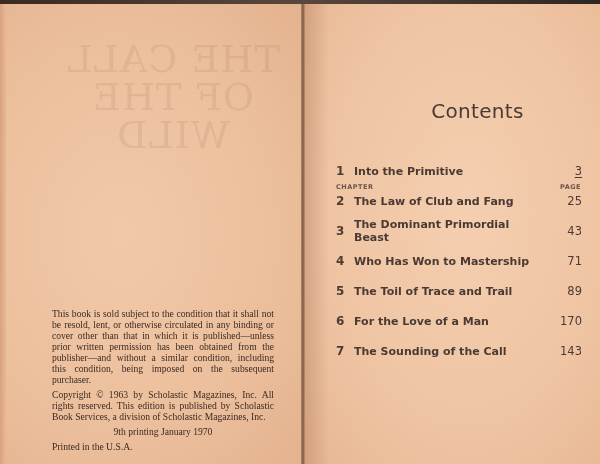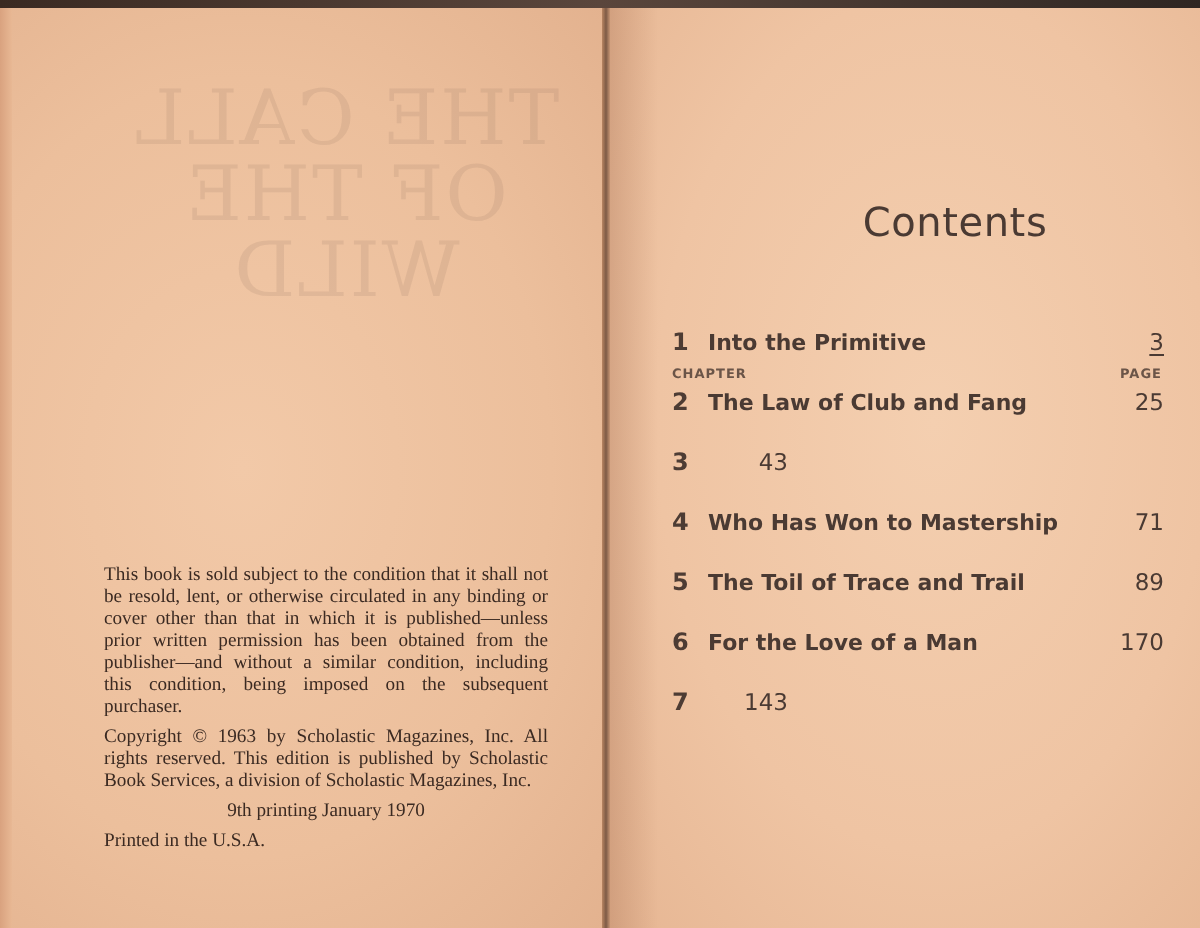--- a/index.html
+++ b/index.html
@@ -42,21 +42,21 @@
       position: absolute; left: 58px; top: 40px; width: 230px;
       color: rgba(150,120,100,0.16);
       font-family: "DejaVu Serif", serif;
       font-size: 38px; line-height: 38px; letter-spacing: 1px;
       transform: scaleX(-1);
       text-align: center;
     }
     .bleed div { white-space: nowrap; }
 
     .notice {
-      position: absolute; left: 52px; top: 282px; width: 222px;
+      position: absolute; left: 52px; top: 308px; width: 222px;
       font-family: "Liberation Serif", serif;
       font-size: 9.6px; line-height: 11px;
       color: #3b2a22;
       text-align: justify;
     }
     .notice p { margin: 0; }
     .copyright { margin-top: 4px !important; }
     .printing {
       text-align: center; margin-top: 4px !important;
     }
@@ -130,33 +130,35 @@
   <span class="toc-title">Into the Primitive</span>
   <span class="toc-page underlined">3</span>
 </div>
 <div class="toc-row" style="top:193px;">
   <span class="toc-num">2</span>
   <span class="toc-title">The Law of Club and Fang</span>
   <span class="toc-page">25</span>
 </div>
 <div class="toc-row" style="top:223px;">
   <span class="toc-num">3</span>
+  <span class="toc-title">The Dominant Primordial Beast</span>
   <span class="toc-page">43</span>
 </div>
 <div class="toc-row" style="top:253px;">
   <span class="toc-num">4</span>
   <span class="toc-title">Who Has Won to Mastership</span>
   <span class="toc-page">71</span>
 </div>
 <div class="toc-row" style="top:283px;">
   <span class="toc-num">5</span>
   <span class="toc-title">The Toil of Trace and Trail</span>
   <span class="toc-page">89</span>
 </div>
 <div class="toc-row" style="top:313px;">
   <span class="toc-num">6</span>
   <span class="toc-title">For the Love of a Man</span>
   <span class="toc-page">170</span>
 </div>
 <div class="toc-row" style="top:343px;">
   <span class="toc-num">7</span>
+  <span class="toc-title">The Sounding of the Call</span>
   <span class="toc-page">143</span>
 </div>
 
 </body></html>

